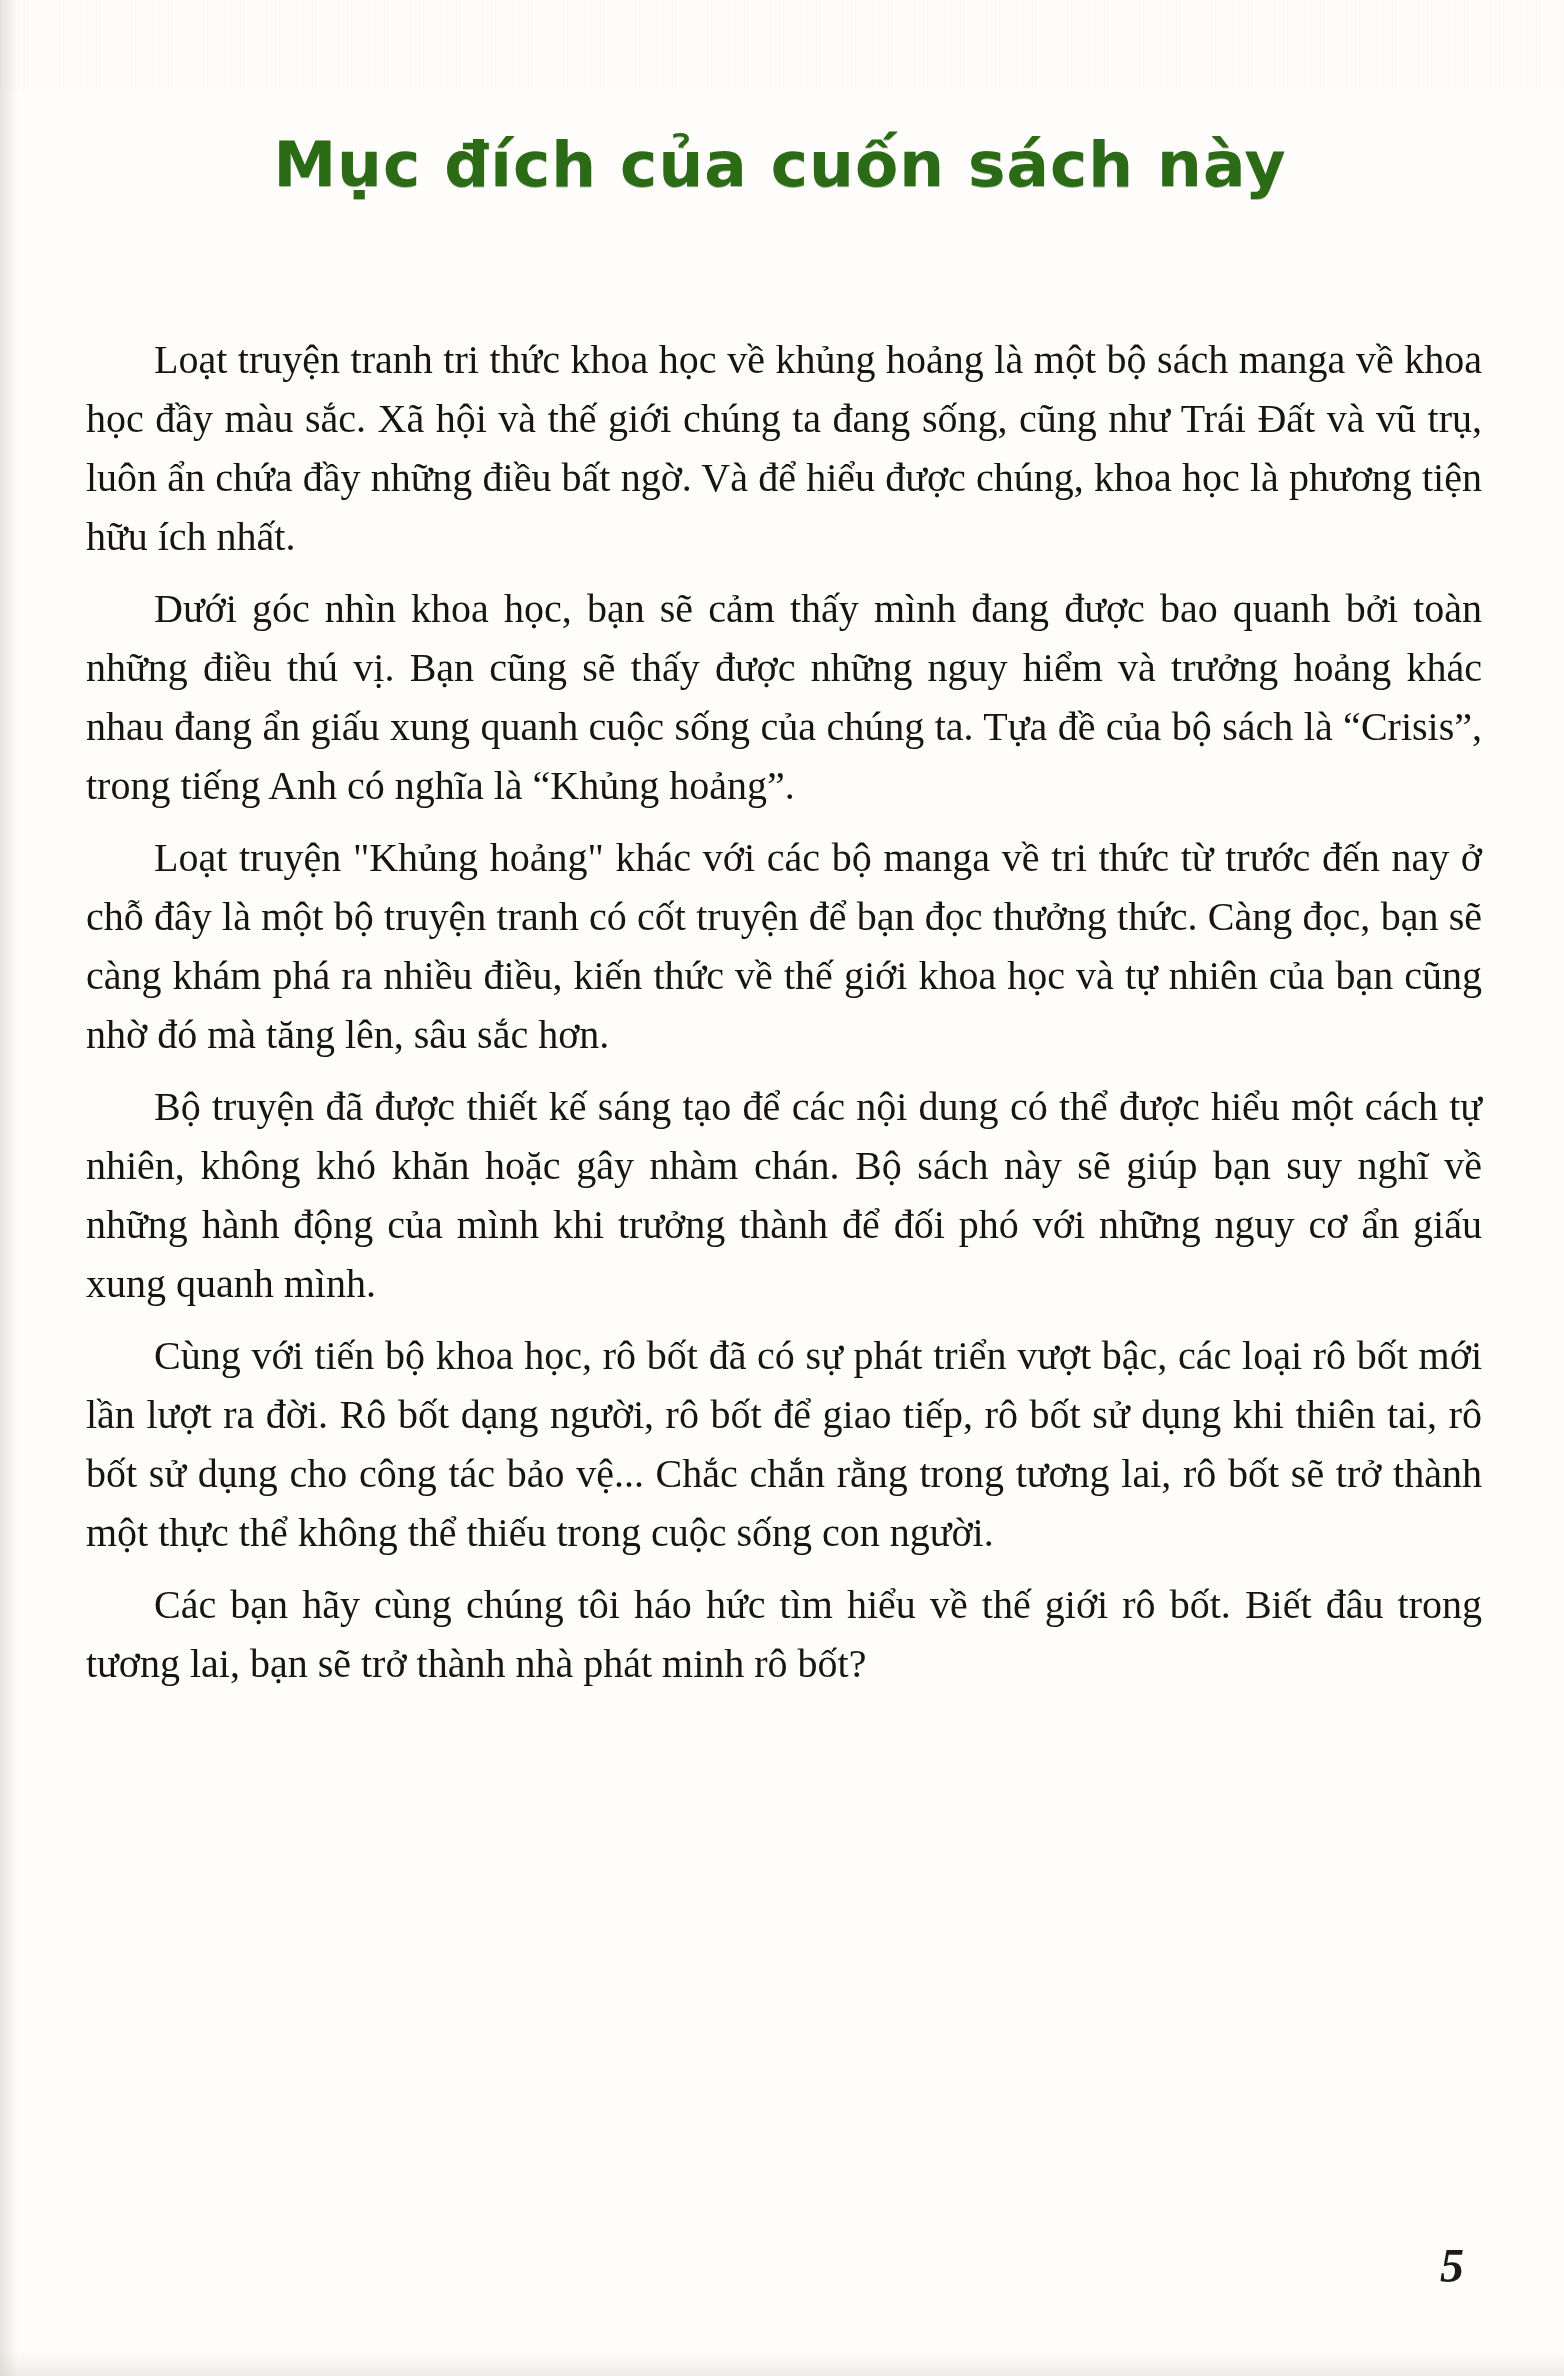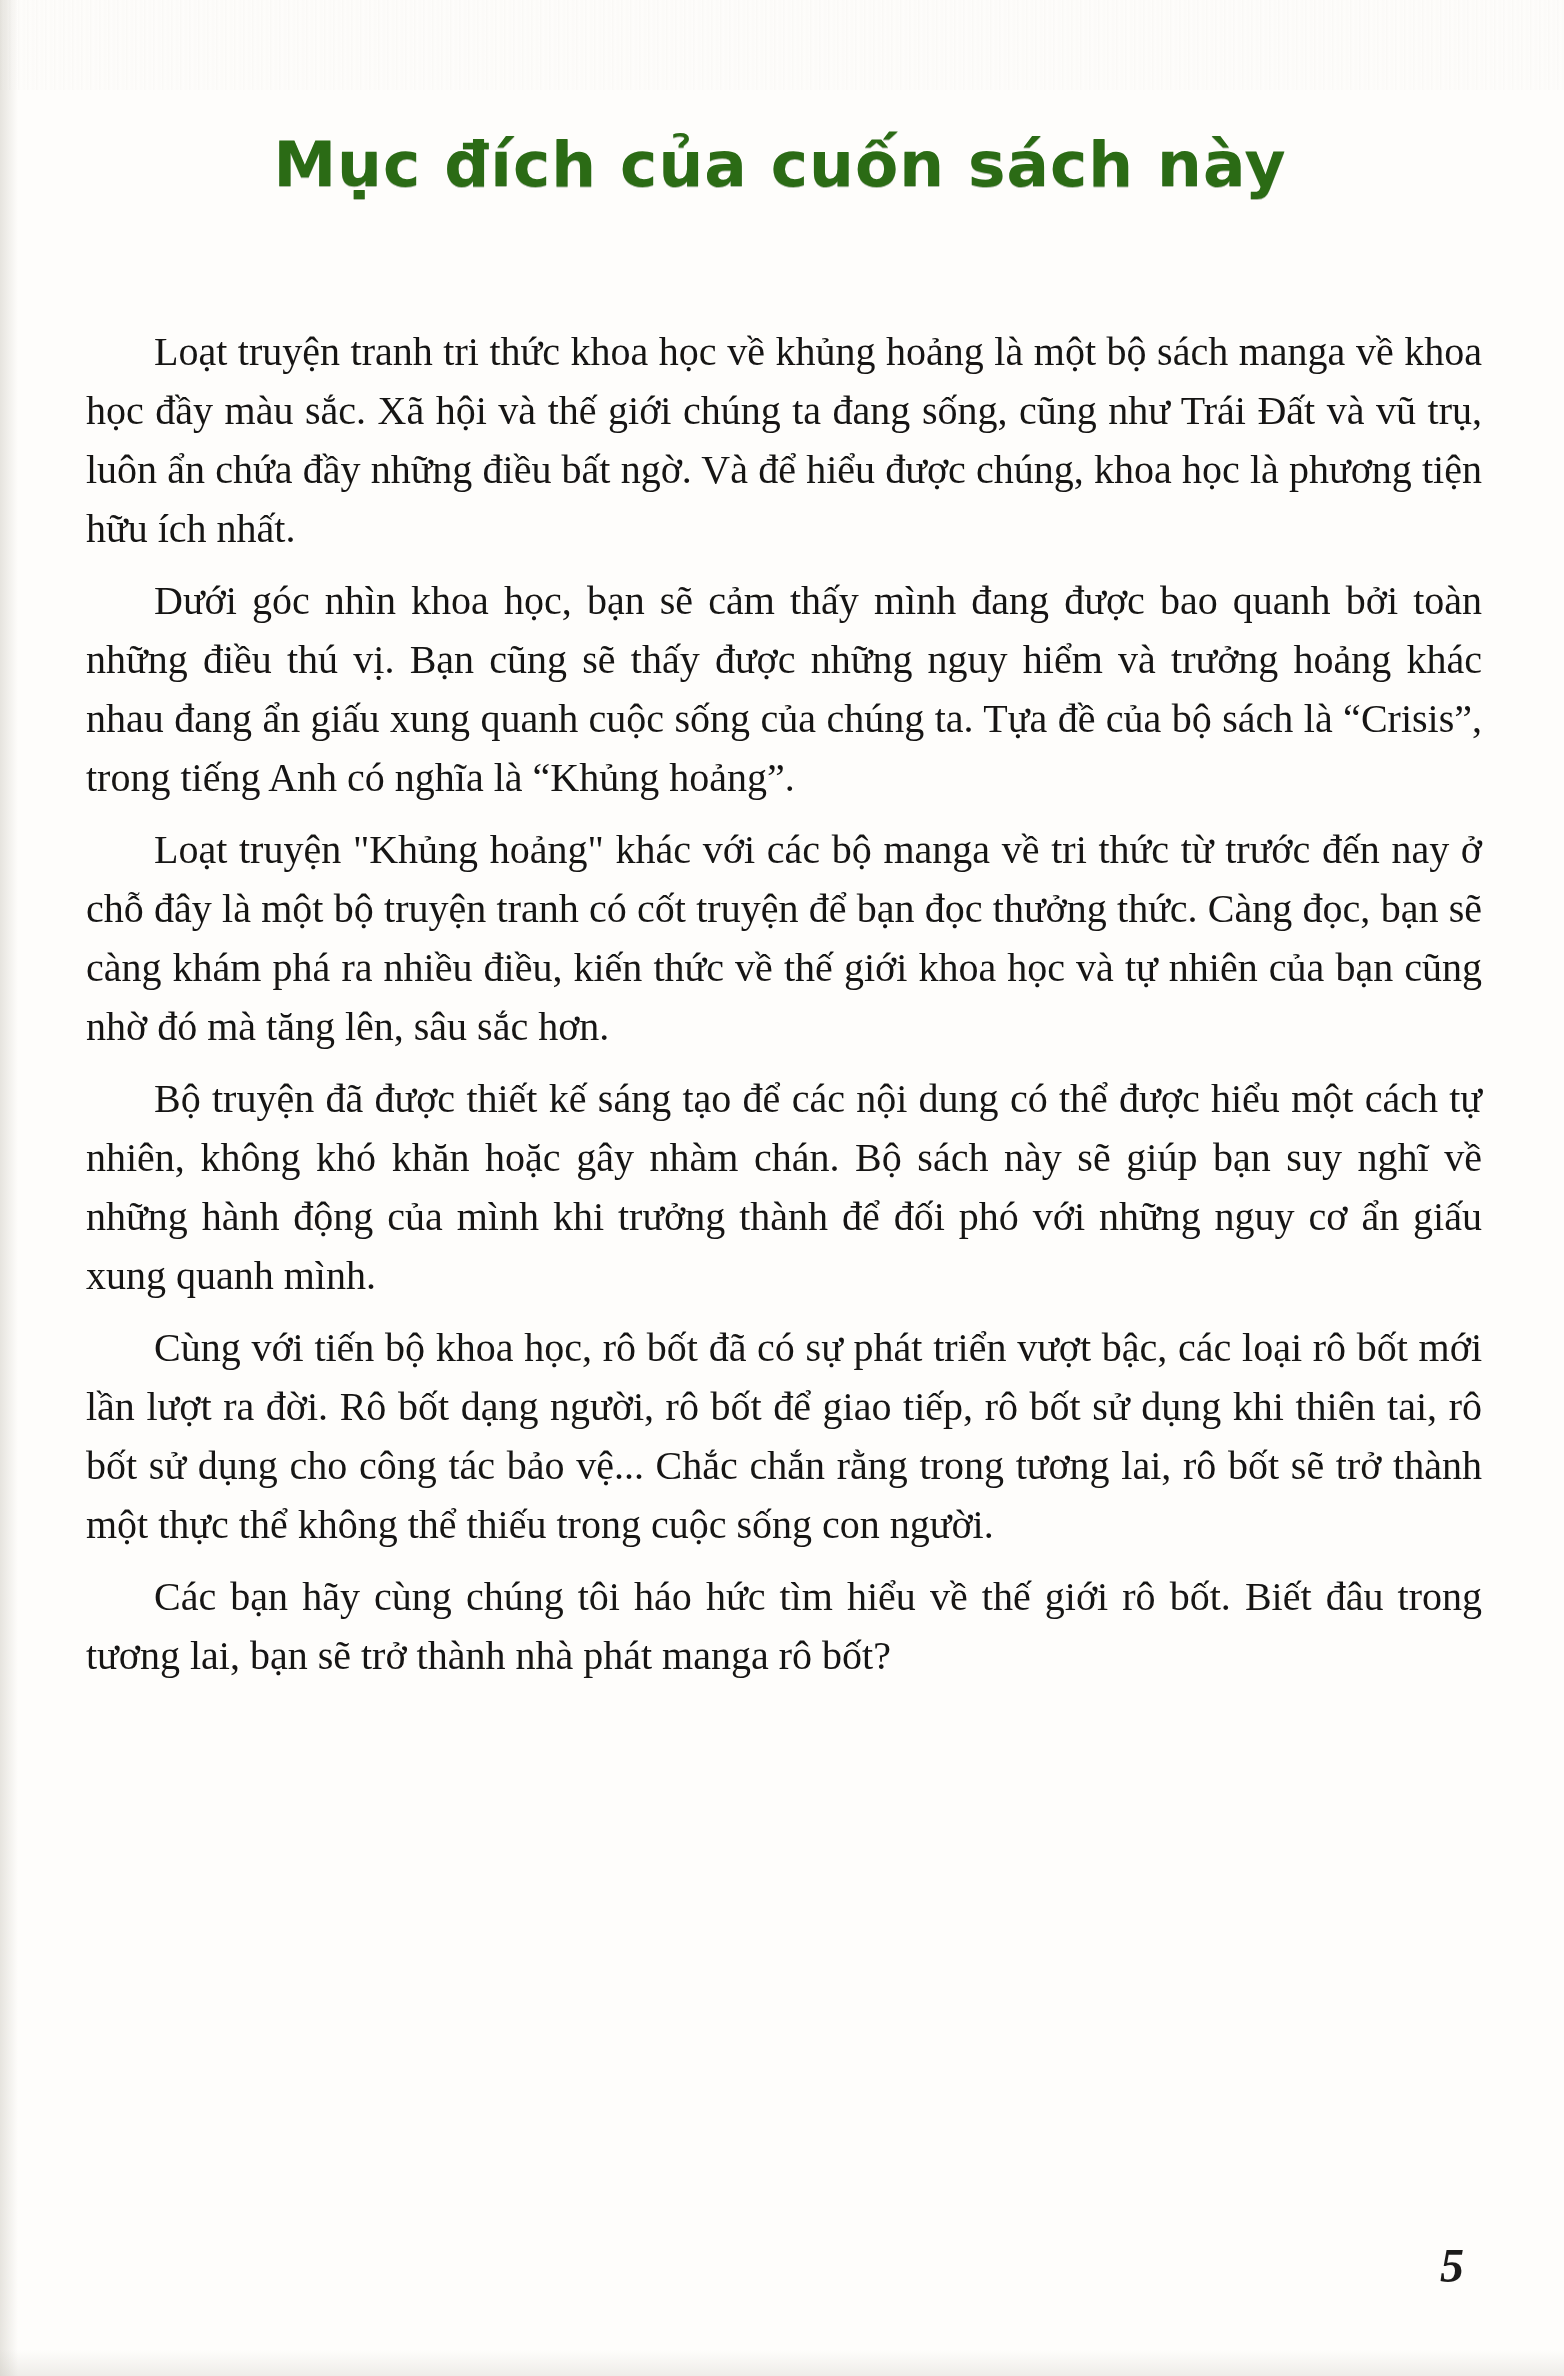--- a/index.html
+++ b/index.html
@@ -59,21 +59,21 @@
     position: absolute;
     left: 86px;
     top: 318px;
     width: 1396px;
     font-size: 40px;
     line-height: 59px;
     color: #161514;
     text-align: justify;
   }
   .body-text p {
-    margin: 4px 0 13px 0;
+    margin: 12px 0 13px 0;
     text-indent: 68px;
   }
   .page-number {
     position: absolute;
     right: 100px;
     top: 2238px;
     font-size: 48px;
     font-style: italic;
     font-weight: 600;
     color: #1c1b1a;
@@ -88,17 +88,17 @@
   <div class="scan-bottom"></div>
 
   <div class="title" style="color: rgb(43, 107, 21);">Mục đích của cuốn sách này</div>
 
   <div class="body-text">
     <p>Loạt truyện tranh tri thức khoa học về khủng hoảng là một bộ sách manga về khoa học đầy màu sắc. Xã hội và thế giới chúng ta đang sống, cũng như Trái Đất và vũ trụ, luôn ẩn chứa đầy những điều bất ngờ. Và để hiểu được chúng, khoa học là phương tiện hữu ích nhất.</p>
     <p>Dưới góc nhìn khoa học, bạn sẽ cảm thấy mình đang được bao quanh bởi toàn những điều thú vị. Bạn cũng sẽ thấy được những nguy hiểm và trưởng hoảng khác nhau đang ẩn giấu xung quanh cuộc sống của chúng ta. Tựa đề của bộ sách là “Crisis”, trong tiếng Anh có nghĩa là “Khủng hoảng”.</p>
     <p>Loạt truyện "Khủng hoảng" khác với các bộ manga về tri thức từ trước đến nay ở chỗ đây là một bộ truyện tranh có cốt truyện để bạn đọc thưởng thức. Càng đọc, bạn sẽ càng khám phá ra nhiều điều, kiến thức về thế giới khoa học và tự nhiên của bạn cũng nhờ đó mà tăng lên, sâu sắc hơn.</p>
     <p>Bộ truyện đã được thiết kế sáng tạo để các nội dung có thể được hiểu một cách tự nhiên, không khó khăn hoặc gây nhàm chán. Bộ sách này sẽ giúp bạn suy nghĩ về những hành động của mình khi trưởng thành để đối phó với những nguy cơ ẩn giấu xung quanh mình.</p>
     <p>Cùng với tiến bộ khoa học, rô bốt đã có sự phát triển vượt bậc, các loại rô bốt mới lần lượt ra đời. Rô bốt dạng người, rô bốt để giao tiếp, rô bốt sử dụng khi thiên tai, rô bốt sử dụng cho công tác bảo vệ... Chắc chắn rằng trong tương lai, rô bốt sẽ trở thành một thực thể không thể thiếu trong cuộc sống con người.</p>
-    <p>Các bạn hãy cùng chúng tôi háo hức tìm hiểu về thế giới rô bốt. Biết đâu trong tương lai, bạn sẽ trở thành nhà phát manga rô bốt?</p>
+    <p>Các bạn hãy cùng chúng tôi háo hức tìm hiểu về thế giới rô bốt. Biết đâu trong tương lai, bạn sẽ trở thành nhà phát minh rô bốt?</p>
   </div>
 
   <div class="page-number">5</div>
 </div>
 
 </body></html>

